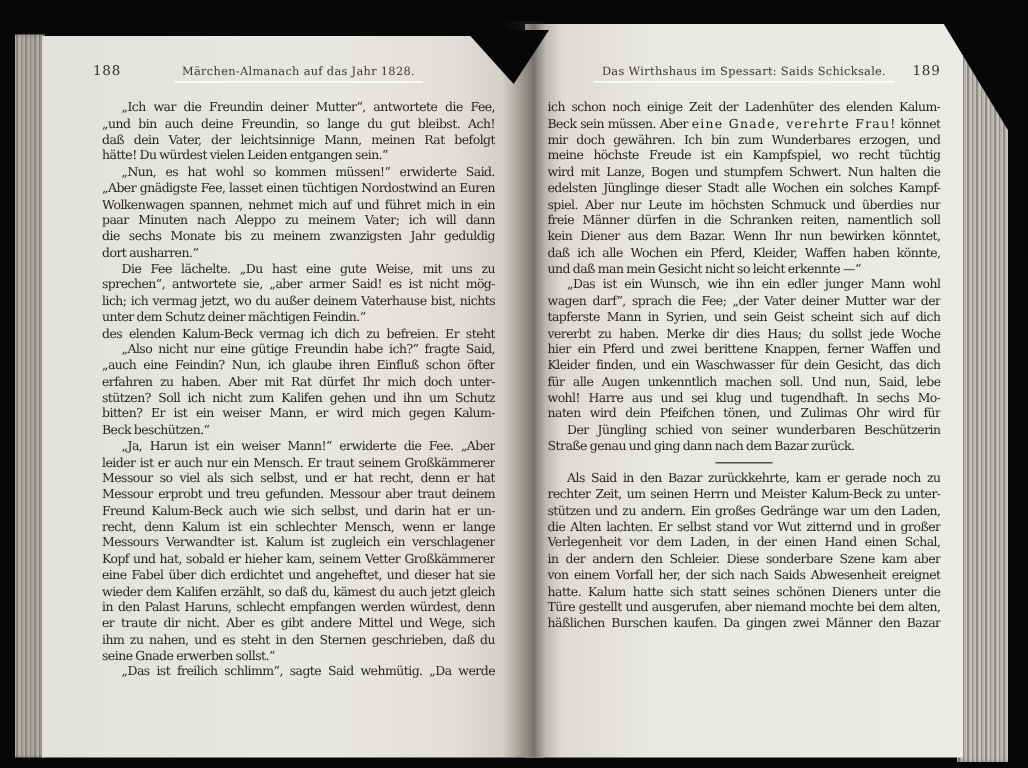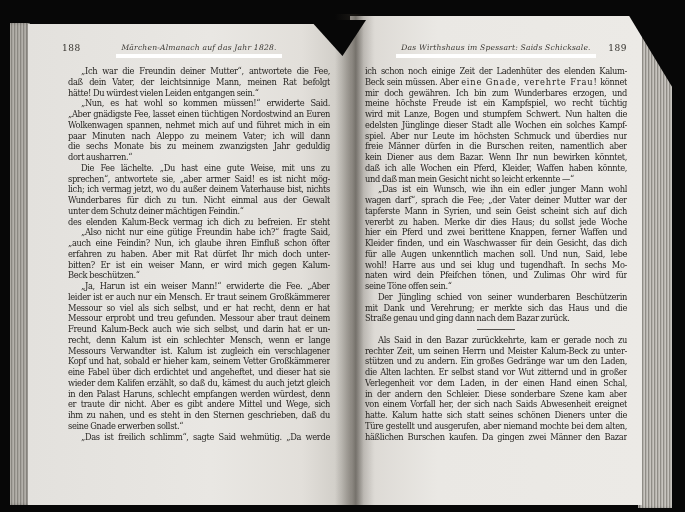--- a/index.html
+++ b/index.html
@@ -27,21 +27,21 @@
   .spine-notch{position:absolute;left:300px;top:6px;width:56px;height:36px;background:#070707;
     clip-path:polygon(0 0,100% 0,58% 100%);}
   .corner-tr{position:absolute;right:-8px;top:0;width:52px;height:86px;background:#070707;
     clip-path:polygon(0 0,100% 0,100% 100%);}
 
   
   .pagehead{position:absolute;top:29px;width:262px;height:14px;font-size:7.6px;color:#3b3833;
     letter-spacing:.2px;text-align:center;white-space:nowrap;}
   .pagehead.left-h{left:58px;}
   .pagehead.right-h{left:355px;}
-  .runhead{display:inline-block;border-bottom:4px solid #ffffff;padding:0 5px 1.5px 5px;font-style:italic;}
+  .runhead{display:inline-block;border-bottom:1px solid #ffffff;padding:0 5px 1.5px 5px;}
   .pagenum{position:absolute;top:0;font-size:9px;color:#34322d;letter-spacing:.5px;}
   .pagenum.pn-left{left:-6px;}
   .pagenum.pn-right{right:0;}
 
   
   .textblock{position:absolute;top:52px;width:262px;color:#282623;font-size:8.3px;
     letter-spacing:-.35px;word-spacing:-.4px;}
   .tb-left{left:58px;}
   .tb-right{left:355px;}
   .line{position:relative;height:10.75px;line-height:10.75px;overflow:hidden;
@@ -73,37 +73,38 @@
       <span class="runhead">Märchen-Almanach auf das Jahr 1828.</span>
     </div>
 
     <div class="pagehead right-h">
       <span class="runhead">Das Wirthshaus im Spessart: Saids Schicksale.</span>
       <span class="pagenum pn-right">189</span>
     </div>
 
     <div class="textblock tb-left">
         <div class="line ind"><span class="t">„Ich war die Freundin deiner Mutter“, antwortete die Fee,</span></div>
+        <div class="line"><span class="t">„und bin auch deine Freundin, so lange du gut bleibst. Ach!</span></div>
         <div class="line"><span class="t">daß dein Vater, der leichtsinnige Mann, meinen Rat befolgt</span></div>
         <div class="line end"><span class="t">hätte! Du würdest vielen Leiden entgangen sein.“</span></div>
         <div class="line ind"><span class="t">„Nun, es hat wohl so kommen müssen!“ erwiderte Said.</span></div>
         <div class="line"><span class="t">„Aber gnädigste Fee, lasset einen tüchtigen Nordostwind an Euren</span></div>
         <div class="line"><span class="t">Wolkenwagen spannen, nehmet mich auf und führet mich in ein</span></div>
         <div class="line"><span class="t">paar Minuten nach Aleppo zu meinem Vater; ich will dann</span></div>
         <div class="line"><span class="t">die sechs Monate bis zu meinem zwanzigsten Jahr geduldig</span></div>
         <div class="line end"><span class="t">dort ausharren.“</span></div>
         <div class="line ind"><span class="t">Die Fee lächelte. „Du hast eine gute Weise, mit uns zu</span></div>
         <div class="line"><span class="t">sprechen“, antwortete sie, „aber armer Said! es ist nicht mög-</span></div>
         <div class="line"><span class="t">lich; ich vermag jetzt, wo du außer deinem Vaterhause bist, nichts</span></div>
-        <div class="line"><span class="t">Wunderbares für dich zu tun. Nicht einmal aus der Gewalt</span></div>
         <div class="line end"><span class="t">unter dem Schutz deiner mächtigen Feindin.“</span></div>
         <div class="line"><span class="t">des elenden Kalum-Beck vermag ich dich zu befreien. Er steht</span></div>
         <div class="line ind"><span class="t">„Also nicht nur eine gütige Freundin habe ich?“ fragte Said,</span></div>
         <div class="line"><span class="t">„auch eine Feindin? Nun, ich glaube ihren Einfluß schon öfter</span></div>
         <div class="line"><span class="t">erfahren zu haben. Aber mit Rat dürfet Ihr mich doch unter-</span></div>
+        <div class="line"><span class="t">stützen? Soll ich nicht zum Kalifen gehen und ihn um Schutz</span></div>
         <div class="line"><span class="t">bitten? Er ist ein weiser Mann, er wird mich gegen Kalum-</span></div>
         <div class="line end"><span class="t">Beck beschützen.“</span></div>
         <div class="line ind"><span class="t">„Ja, Harun ist ein weiser Mann!“ erwiderte die Fee. „Aber</span></div>
         <div class="line"><span class="t">leider ist er auch nur ein Mensch. Er traut seinem Großkämmerer</span></div>
         <div class="line"><span class="t">Messour so viel als sich selbst, und er hat recht, denn er hat</span></div>
         <div class="line"><span class="t">Messour erprobt und treu gefunden. Messour aber traut deinem</span></div>
         <div class="line"><span class="t">Freund Kalum-Beck auch wie sich selbst, und darin hat er un-</span></div>
         <div class="line"><span class="t">recht, denn Kalum ist ein schlechter Mensch, wenn er lange</span></div>
         <div class="line"><span class="t">Messours Verwandter ist. Kalum ist zugleich ein verschlagener</span></div>
         <div class="line"><span class="t">Kopf und hat, sobald er hieher kam, seinem Vetter Großkämmerer</span></div>
@@ -117,36 +118,34 @@
       </div>
 
     <div class="textblock tb-right">
         <div class="line"><span class="t">ich schon noch einige Zeit der Ladenhüter des elenden Kalum-</span></div>
         <div class="line"><span class="t"><span>Beck sein müssen. Aber </span><span class="sp">eine Gnade, verehrte Frau!</span><span> könnet Ihr</span></span></div>
         <div class="line"><span class="t">mir doch gewähren. Ich bin zum Wunderbares erzogen, und</span></div>
         <div class="line"><span class="t">meine höchste Freude ist ein Kampfspiel, wo recht tüchtig gefochten</span></div>
         <div class="line"><span class="t">wird mit Lanze, Bogen und stumpfem Schwert. Nun halten die</span></div>
         <div class="line"><span class="t">edelsten Jünglinge dieser Stadt alle Wochen ein solches Kampf-</span></div>
         <div class="line"><span class="t">spiel. Aber nur Leute im höchsten Schmuck und überdies nur</span></div>
-        <div class="line"><span class="t">freie Männer dürfen in die Burschen reiten, namentlich aber</span></div>
+        <div class="line"><span class="t">freie Männer dürfen in die Schranken reiten, namentlich soll</span></div>
         <div class="line"><span class="t">kein Diener aus dem Bazar. Wenn Ihr nun bewirken könntet,</span></div>
         <div class="line"><span class="t">daß ich alle Wochen ein Pferd, Kleider, Waffen haben könnte,</span></div>
         <div class="line end"><span class="t">und daß man mein Gesicht nicht so leicht erkennte —“</span></div>
         <div class="line ind"><span class="t">„Das ist ein Wunsch, wie ihn ein edler junger Mann wohl</span></div>
         <div class="line"><span class="t">wagen darf“, sprach die Fee; „der Vater deiner Mutter war der</span></div>
         <div class="line"><span class="t">tapferste Mann in Syrien, und sein Geist scheint sich auf dich</span></div>
         <div class="line"><span class="t">vererbt zu haben. Merke dir dies Haus; du sollst jede Woche</span></div>
         <div class="line"><span class="t">hier ein Pferd und zwei berittene Knappen, ferner Waffen und</span></div>
         <div class="line"><span class="t">Kleider finden, und ein Waschwasser für dein Gesicht, das dich</span></div>
         <div class="line"><span class="t">für alle Augen unkenntlich machen soll. Und nun, Said, lebe</span></div>
         <div class="line"><span class="t">wohl! Harre aus und sei klug und tugendhaft. In sechs Mo-</span></div>
         <div class="line"><span class="t">naten wird dein Pfeifchen tönen, und Zulimas Ohr wird für</span></div>
-        <div class="line end"><span class="t">seine Töne offen sein.“</span></div>
         <div class="line ind"><span class="t">Der Jüngling schied von seiner wunderbaren Beschützerin</span></div>
-        <div class="line"><span class="t">mit Dank und Verehrung; er merkte sich das Haus und die</span></div>
         <div class="line end"><span class="t">Straße genau und ging dann nach dem Bazar zurück.</span></div>
         <div class="rule-row">
           <div class="rule"></div>
         </div>
         <div class="line ind"><span class="t">Als Said in den Bazar zurückkehrte, kam er gerade noch zu</span></div>
         <div class="line"><span class="t">rechter Zeit, um seinen Herrn und Meister Kalum-Beck zu unter-</span></div>
         <div class="line"><span class="t">stützen und zu andern. Ein großes Gedränge war um den Laden,</span></div>
         <div class="line"><span class="t">die Alten lachten. Er selbst stand vor Wut zitternd und in großer</span></div>
         <div class="line"><span class="t">Verlegenheit vor dem Laden, in der einen Hand einen Schal,</span></div>
         <div class="line"><span class="t">in der andern den Schleier. Diese sonderbare Szene kam aber</span></div>

